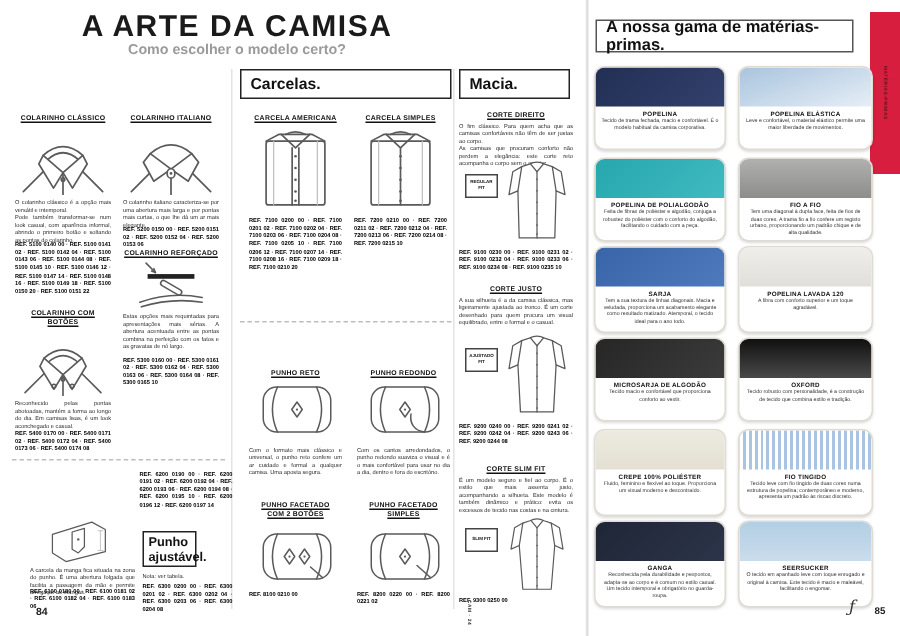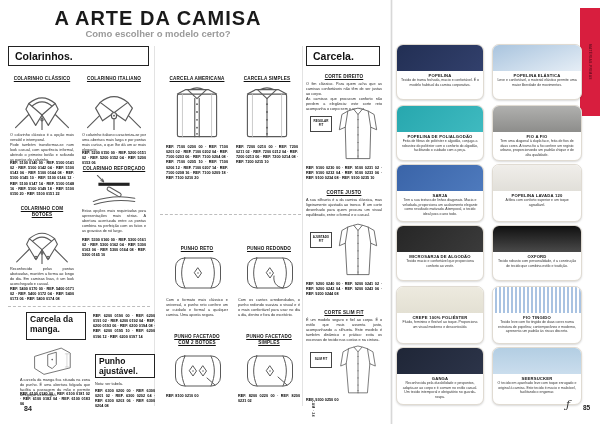--- a/index.html
+++ b/index.html
@@ -48,23 +48,20 @@
 <body>
 
 <div class="sheet">
 
   <div class="abs page-subtitle">Como escolher o modelo certo?</div>
   <div class="abs page-title">A ARTE DA CAMISA</div>
 
   <div class="abs vrule" style="left:154px;top:46px;height:360px"></div>
   <div class="abs vrule" style="left:302px;top:46px;height:360px"></div>
 
-  <div class="abs boxhead" style="left:8px;top:46px;width:141px;height:20px">
-    <span>Colarinhos.</span>
-  </div>
 
   <div class="abs subhead" style="left:10px;top:76px;width:64px">COLARINHO CLÁSSICO</div>
   <div class="abs ill" style="left:12px;top:84px;width:60px;height:46px">
     <svg viewBox="0 0 100 80">
       <path d="M4,76 L30,50"></path>
         <path d="M96,76 L70,50"></path>
       <path d="M27,34 Q50,14 73,34"></path>
         <path d="M31,40 Q50,22 69,40"></path>
       <path class="fillw" d="M27,34 L50,54 L39,72 L22,44 Z"></path>
       <path class="fillw" d="M73,34 L50,54 L61,72 L78,44 Z"></path>
@@ -122,45 +119,45 @@
         <circle cx="61" cy="68" r="2.2"></circle>
       <path d="M50,54 L50,80"></path>
         <circle cx="50" cy="60" r="2"></circle>
     </svg>
   </div>
   <div class="abs tiny" style="left:10px;top:267px;width:64px">Reconhecido pelas pontas abotoadas, mantém a forma ao longo do dia. Em camisas lisas, é um look aconchegado e casual.</div>
   <div class="abs refs" style="left:10px;top:287px;width:64px">REF. 5400 0170 00 · REF. 5400 0171 02 · REF. 5400 0172 04 · REF. 5400 0173 06 · REF. 5400 0174 08</div>
 
   <div class="abs sep" style="left:8px;top:306px;width:142px"></div>
 
-  <div class="abs boxhead small" style="left:26px;top:312px;width:60px;height:28px">
-    <span>Carcela da manga.</span>
-  </div>
   <div class="abs ill" style="left:30px;top:344px;width:46px;height:32px">
     <svg viewBox="0 0 100 78">
       <path class="fillw" d="M6,30 L70,10 L92,22 L92,58 L28,74 L6,60 Z"></path>
       <path class="fillw" d="M38,26 L58,20 L58,50 L48,60 L38,54 Z"></path>
       <circle class="dot" cx="48" cy="38" r="2"></circle>
       <path class="lite" d="M80,24 L88,24"></path>
         <path class="lite" d="M84,24 L84,56"></path>
         <path class="lite" d="M80,56 L88,56"></path>
     </svg>
   </div>
   <div class="abs tiny" style="left:20px;top:378px;width:70px">A carcela da manga fica situada na zona do punho. É uma abertura folgada que facilita a passagem da mão e permite arregaçar as mangas.</div>
   <div class="abs refs" style="left:20px;top:392px;width:70px">REF. 6100 0180 00 · REF. 6100 0181 02 · REF. 6100 0182 04 · REF. 6100 0183 06</div>
 
   <div class="abs refs" style="left:93px;top:314px;width:62px">REF. 6200 0190 00 · REF. 6200 0191 02 · REF. 6200 0192 04 · REF. 6200 0193 06 · REF. 6200 0194 08 · REF. 6200 0195 10 · REF. 6200 0196 12 · REF. 6200 0197 14</div>
-  <div class="abs boxhead small" style="left:95px;top:354px;width:60px;height:24px">
+  <div class="abs boxhead small" style="left:95px;top:354px;width:36px;height:24px">
     <span>Punho ajustável.</span>
   </div>
   <div class="abs tiny" style="left:95px;top:382px;width:60px">Nota: ver tabela.</div>
   <div class="abs refs" style="left:95px;top:389px;width:60px">REF. 6300 0200 00 · REF. 6300 0201 02 · REF. 6300 0202 04 · REF. 6300 0203 06 · REF. 6300 0204 08</div>
 
   <div class="abs pgnum" style="left:24px;top:405px;font-size:7px">84</div>
 
+  <div class="abs boxhead" style="left:160px;top:46px;width:141px;height:20px">
+    <span>Carcelas.</span>
+  </div>
 
   <div class="abs subhead" style="left:166px;top:76px;width:62px">CARCELA AMERICANA</div>
   <div class="abs subhead" style="left:236px;top:76px;width:62px">CARCELA SIMPLES</div>
 
   <div class="abs ill" style="left:168px;top:84px;width:58px;height:56px">
     <svg viewBox="0 0 100 100">
       <rect class="fillw" x="15" y="18" width="70" height="76" rx="3"></rect>
       <path d="M15,18 L30,10 L70,10 L85,18"></path>
       <path d="M38,10 Q50,4 62,10"></path>
         <path d="M33,10 L50,26 L67,10"></path>
@@ -247,21 +244,21 @@
       <path d="M66,50 L84,66"></path>
       <path class="fillw" d="M50,28 L57,38 L50,48 L43,38 Z"></path>
         <circle class="dot" cx="50" cy="38" r="1.5"></circle>
     </svg>
   </div>
 
   <div class="abs refs" style="left:166px;top:394px;width:62px">REF. 8100 0210 00</div>
   <div class="abs refs" style="left:238px;top:394px;width:62px">REF. 8200 0220 00 · REF. 8200 0221 02</div>
 
   <div class="abs boxhead" style="left:306px;top:46px;width:74px;height:20px">
-    <span>Carcela.</span>
+    <span>Macia.</span>
   </div>
 
   <div class="abs subhead" style="left:306px;top:74px;width:76px">CORTE DIREITO</div>
   <div class="abs tiny" style="left:306px;top:82px;width:76px">O fim clássico. Para quem acha que as camisas confortáveis não têm de ser justas ao corpo.
 As camisas que procuram conforto não perdem a elegância: este corte reto acompanha o corpo sem o apertar.</div>
   <div class="abs tag" style="left:310px;top:116px;width:22px;height:16px">REGULAR FIT</div>
   <div class="abs ill" style="left:336px;top:106px;width:44px;height:56px">
     <svg viewBox="0 0 100 132">
       <path class="fillw" d="M38,8 Q50,2 62,8 L74,12 L88,20 L94,56 L80,50 L78,124 L22,124 L20,50 L6,56 L12,20 L26,12 Z"></path>
       <path d="M26,12 L20,50"></path>
@@ -314,20 +311,23 @@
         <circle class="dot" cx="50" cy="86" r="1.3"></circle>
       <circle class="dot" cx="50" cy="104" r="1.3"></circle>
         <circle class="dot" cx="50" cy="118" r="1.3"></circle>
     </svg>
   </div>
   <div class="abs refs" style="left:306px;top:398px;width:60px">REF. 9300 0250 00</div>
   <div class="abs vtext" style="left:311px;top:400px;height:20px">CAM · 24</div>
 
   <div class="abs fold" style="left:390px;top:0;height:424px"></div>
 
+  <div class="abs mat-head" style="left:397px;top:13px;width:172px;height:22px">
+    <span>A nossa gama de matérias-primas.</span>
+  </div>
 
   <div class="abs redtab" style="left: 580px; top: 8px; width: 20px; height: 108px; background: rgb(216, 30, 62);">
     <span class="vtext">MATÉRIAS-PRIMAS</span>
   </div>
 
   <div class="abs card" style="left:396px;top:44px;width:88px;height:56px">
     <div class="swatch" style="background: linear-gradient(135deg, rgb(34, 47, 84), rgb(50, 64, 108));"></div>
     <div class="lbl">
         <div class="nm">POPELINA</div>
       <div class="ds">Tecido de trama fechada, macio e confortável. É o modelo habitual da camisa corporativa.</div>

